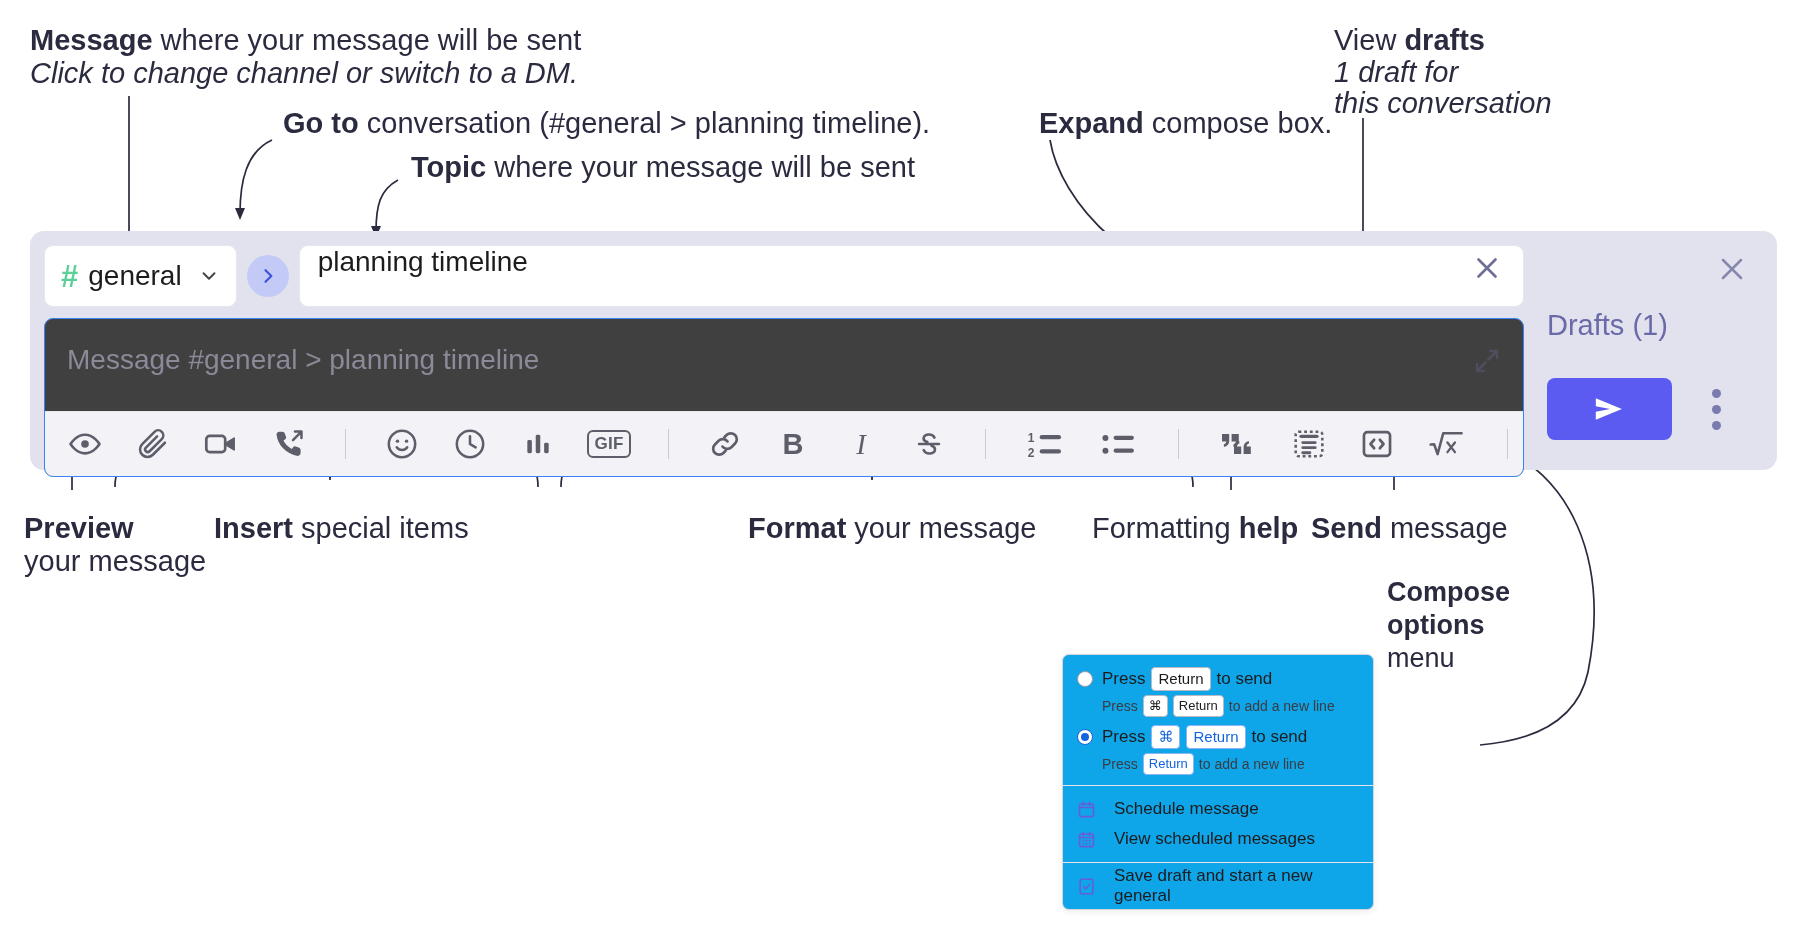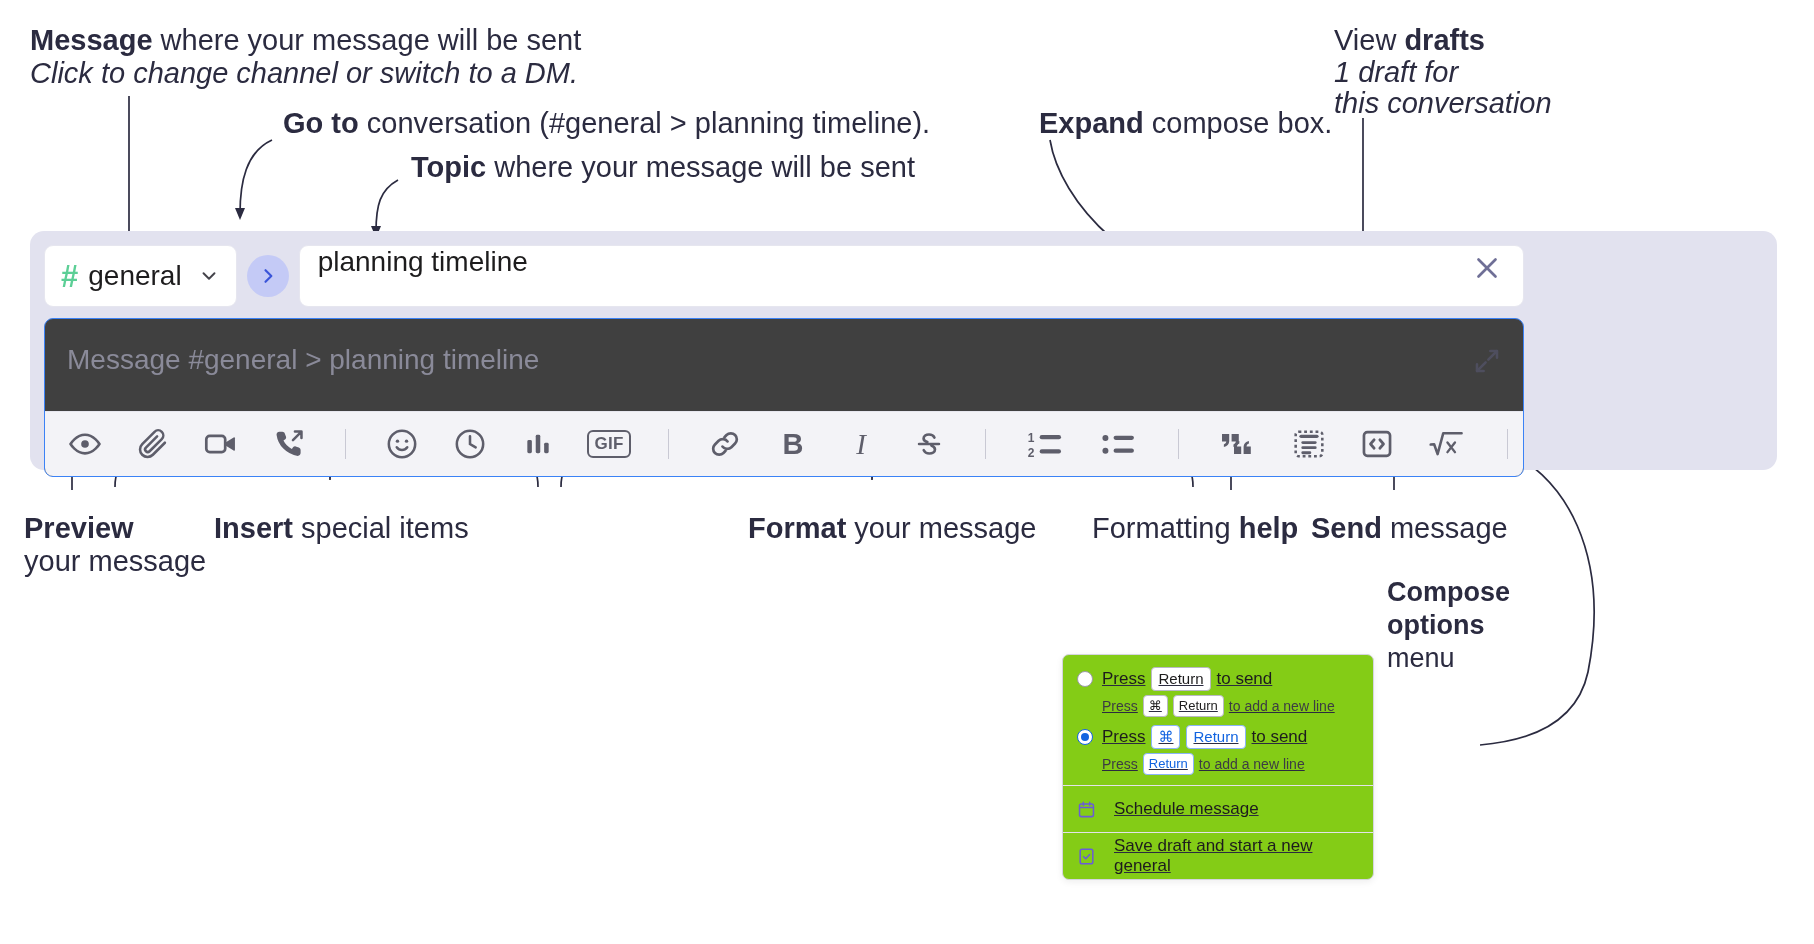--- a/index.html
+++ b/index.html
@@ -77,22 +77,22 @@
     position:absolute;left:23px;top:147px;width:125px;height:62px;border-radius:8px;
     background:#5b5bf2;display:flex;align-items:center;justify-content:center;
   }
   #kebab-btn{position:absolute;left:170px;top:152px;width:44px;height:52px;
     display:flex;flex-direction:column;align-items:center;justify-content:center;gap:7px;}
   #kebab-btn i{display:block;width:9px;height:9px;border-radius:50%;background:#7a7ab0;}
 
   
   #options-menu{
     position:absolute;left:1062px;top:654px;width:312px;
-    background:#84cc16;border:1px solid #d5d5de;border-radius:7px;
-    box-shadow:0 2px 7px rgba(0,0,0,.07);padding:10px 0 8px;box-sizing:border-box;text-decoration:underline;
+    background:#0ea5e9;border:1px solid #d5d5de;border-radius:7px;
+    box-shadow:0 2px 7px rgba(0,0,0,.07);padding:10px 0 8px;box-sizing:border-box;
   }
   .opt-row{display:flex;align-items:center;padding:0 14px;gap:9px;height:28px;}
   .radio{width:16px;height:16px;border-radius:50%;border:1.6px solid #9a9aa6;
          box-sizing:border-box;flex:0 0 auto;position:relative;background:#fff;}
   .radio.on{border-color:#1264e0;}
   .radio.on::after{content:"";position:absolute;left:3px;top:3px;width:8px;height:8px;
          border-radius:50%;background:#1264e0;}
   .opt-main{font-size:17px;color:#1d1c1d;display:flex;align-items:center;gap:6px;}
   .opt-sub{font-size:14px;color:#3c3c43;display:flex;align-items:center;gap:5px;
            padding:0 14px 0 39px;height:26px;}
@@ -396,20 +396,41 @@
         </div>
         <div class="tbsep"></div>
 
         <div class="tb">
           <span class="qm">?</span>
         </div>
       </div>
     </div>
   </div>
 
+  <div id="right-rail">
+    <div id="panel-close">
+      <svg width="36" height="36" viewBox="0 0 24 24" fill="none" stroke="#8787ae" stroke-width="1.7" stroke-linecap="round">
+          <line x1="6" y1="6" x2="18" y2="18"></line>
+          <line x1="18" y1="6" x2="6" y2="18"></line>
+        </svg>
+    </div>
+    <div id="drafts-link">Drafts (1)</div>
+    <div id="send-btn">
+      <span>
+        <svg width="46" height="46" viewBox="0 0 24 24" fill="#ffffff">
+            <path d="M4.6 6.4l13.6 5.6-13.6 5.6 0-4.2 7.4-1.4-7.4-1.4z"></path>
+          </svg>
+      </span>
+    </div>
+    <div id="kebab-btn">
+      <i></i>
+      <i></i>
+      <i></i>
+    </div>
+  </div>
 </div>
 
 <div id="options-menu">
 
   <div class="opt-row">
     <span class="radio"></span>
     <span class="opt-main">
       <span>Press</span>
       <span class="key">Return</span>
       <span>to send</span>
@@ -444,20 +465,39 @@
       <svg width="19" height="19" viewBox="0 0 24 24" fill="none" stroke="#6a5bd8" stroke-width="1.9" stroke-linecap="round">
           <rect x="3.2" y="5" width="17.6" height="16" rx="2.4"></rect>
           <line x1="3.2" y1="9.6" x2="20.8" y2="9.6"></line>
           <line x1="8" y1="3" x2="8" y2="6.6"></line>
           <line x1="16" y1="3" x2="16" y2="6.6"></line>
         </svg>
     </span>
     <span>Schedule message</span>
   </div>
 
+  <div class="menu-item">
+    <span class="mi-ico">
+      <svg width="19" height="19" viewBox="0 0 24 24" fill="none" stroke="#6a5bd8" stroke-width="1.9" stroke-linecap="round">
+          <rect x="3.2" y="5" width="17.6" height="16" rx="2.4"></rect>
+          <line x1="3.2" y1="9.6" x2="20.8" y2="9.6"></line>
+          <line x1="8" y1="3" x2="8" y2="6.6"></line>
+          <line x1="16" y1="3" x2="16" y2="6.6"></line>
+          <g fill="#6a5bd8" stroke="none">
+            <circle cx="8" cy="13.2" r="1.2"></circle>
+            <circle cx="12" cy="13.2" r="1.2"></circle>
+            <circle cx="16" cy="13.2" r="1.2"></circle>
+            <circle cx="8" cy="17.2" r="1.2"></circle>
+            <circle cx="12" cy="17.2" r="1.2"></circle>
+            <circle cx="16" cy="17.2" r="1.2"></circle>
+          </g>
+        </svg>
+    </span>
+    <span>View scheduled messages</span>
+  </div>
 
   <div class="menu-div"></div>
 
   <div class="menu-item">
     <span class="mi-ico">
       <svg width="19" height="19" viewBox="0 0 24 24" fill="none" stroke="#6a5bd8" stroke-width="1.9" stroke-linecap="round" stroke-linejoin="round">
           <rect x="4" y="2.8" width="16" height="18.4" rx="2.4"></rect>
           <polyline points="8.4 12.2 11 14.8 16 9.4"></polyline>
         </svg>
     </span>

